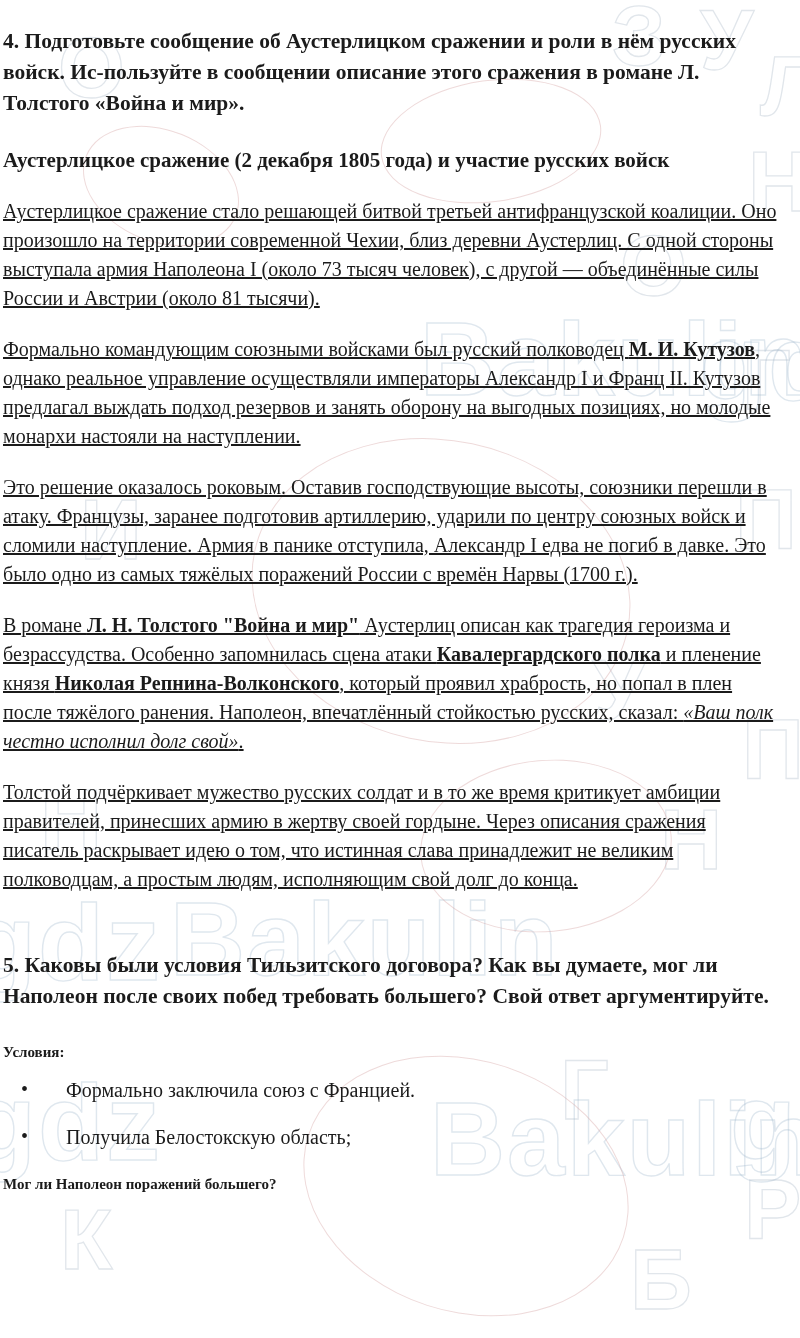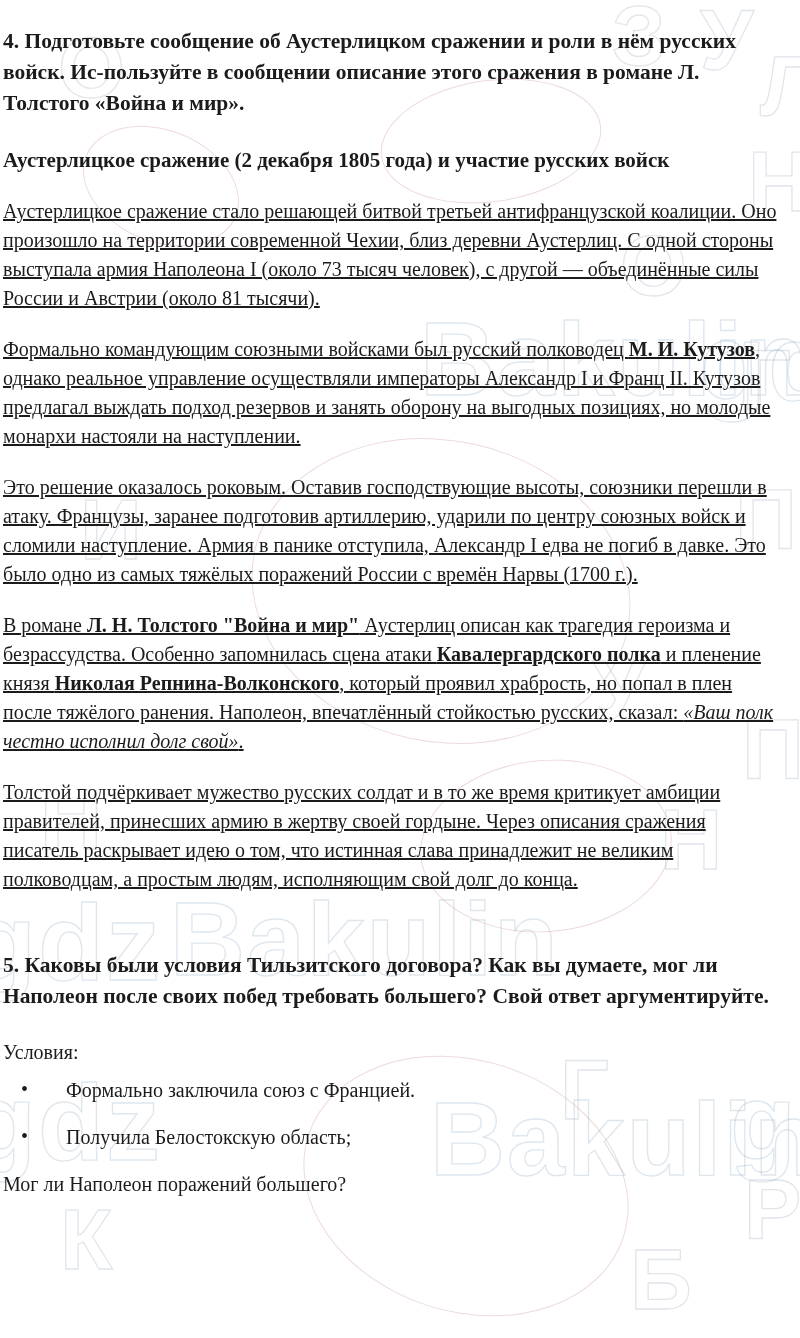--- a/index.html
+++ b/index.html
@@ -68,22 +68,22 @@
     margin: 0 0 26px 0;
     text-align: left;
   }
   .sec-head {
     font-size: 21px;
     font-weight: 700;
     line-height: 30px;
     margin: 0 0 22px 0;
   }
   .sub-head {
-    font-size: 20px;
-    font-weight: 400;
+    font-size: 15px;
+    font-weight: 700;
     line-height: 28px;
     margin: 0 0 6px 0;
   }
   p.para {
     font-size: 20px;
     line-height: 29px;
     margin: 0 0 22px 0;
     text-align: left;
     text-decoration: underline;
   }

